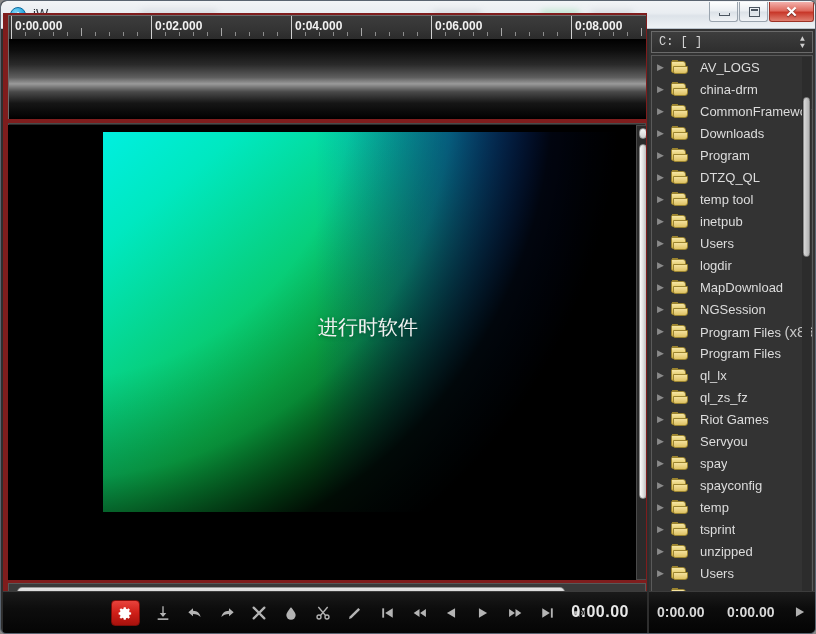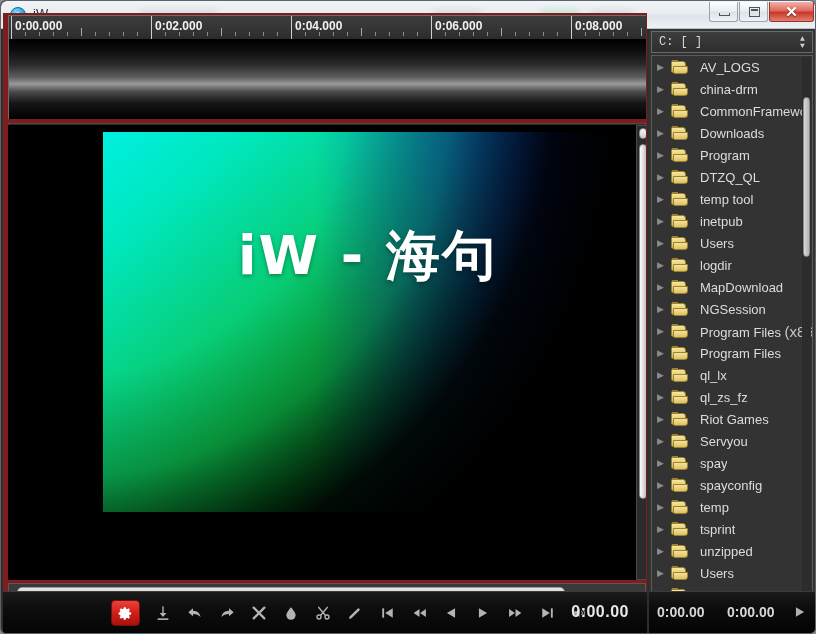--- a/index.html
+++ b/index.html
@@ -592,21 +592,21 @@
       <div class="track-band"></div>
     </div>
 
     <div class="track-scroll">
       <div class="thumb"></div>
     </div>
 
     <div class="stage">
       <div class="video-frame">
         <div class="video-gradient"></div>
-        <div class="video-title">iW - 海句</div>
+        <div class="video-subtitle">进行时软件</div>
       </div>
       <div class="stage-vscroll">
         <div class="vcap"></div>
         <div class="vthumb"></div>
       </div>
     </div>
 
     <div class="bottom-scroll">
       <div class="bthumb"></div>
     </div>

